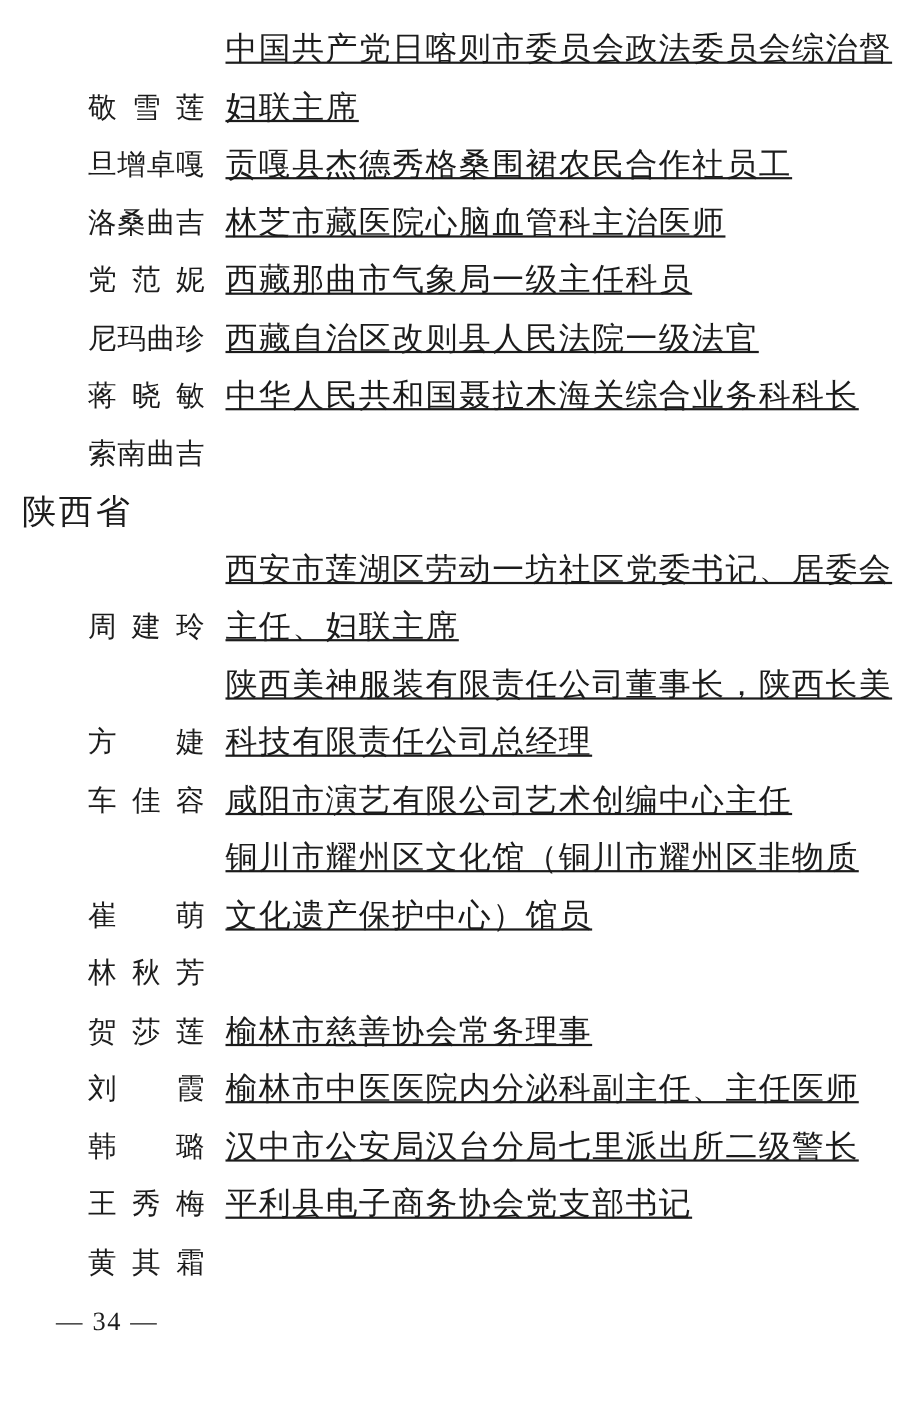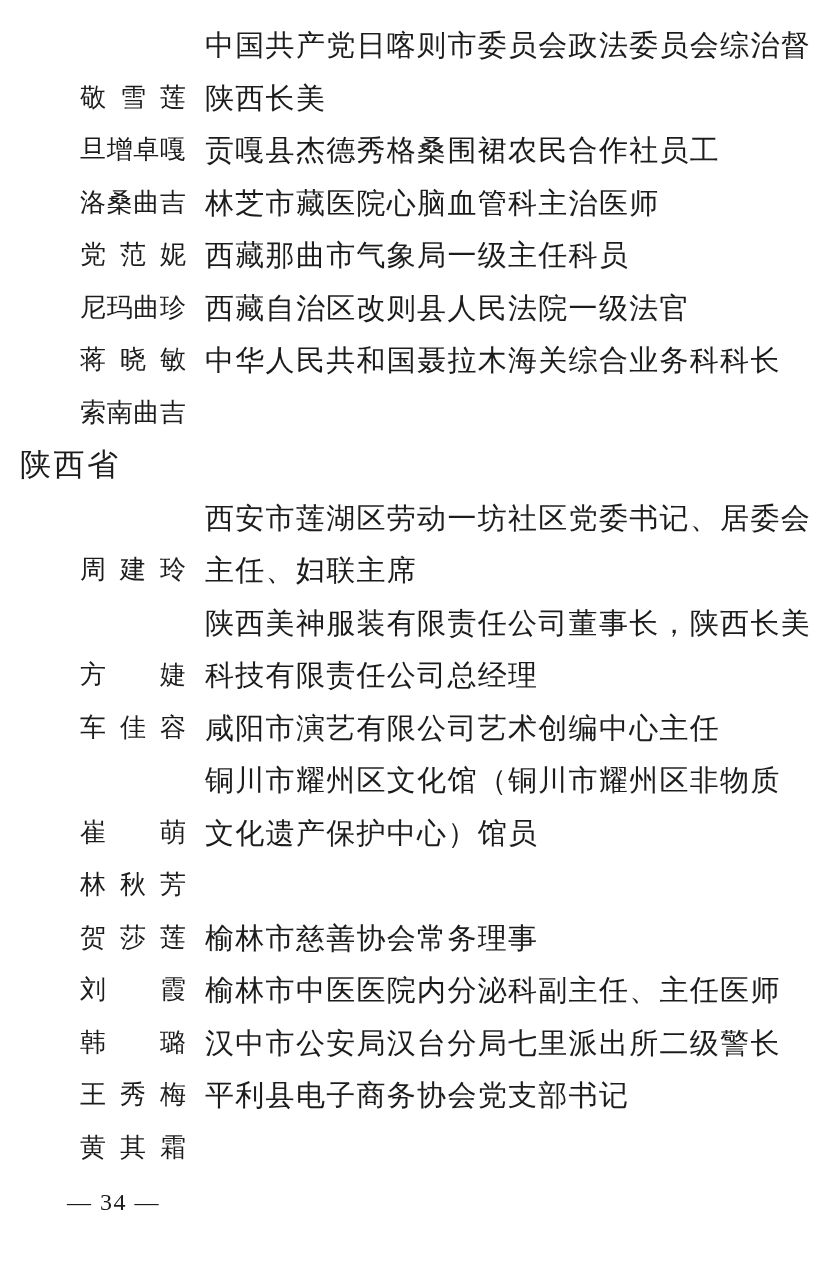--- a/index.html
+++ b/index.html
@@ -45,40 +45,41 @@
   }
   .title-cell {
     flex: none;
     margin-left: 19px;
     width: 614px;
   }
   .title-line {
     letter-spacing: 1.3px;
     white-space: nowrap;
     line-height: 52.5px;
+    text-decoration: underline;
   }
   .footer {
     margin-top: 2px;
-    padding-left: 67px;
+    padding-left: 51px;
     font-size: 24px;
     line-height: 52.5px;
     letter-spacing: 1.5px;
     white-space: nowrap;
   }
 </style>
 </head>
 <body>
 
 <div class="page">
   <div class="roster">
       <div class="entry">
         <div class="name-cell">敬雪莲</div>
         <div class="title-cell">
           <div class="title-line">中国共产党日喀则市委员会政法委员会综治督</div>
-          <div class="title-line">陕西长美</div>
+          <div class="title-line">妇联主席</div>
         </div>
       </div>
       <div class="entry">
         <div class="name-cell">旦增卓嘎</div>
         <div class="title-cell">
           <div class="title-line">贡嘎县杰德秀格桑围裙农民合作社员工</div>
         </div>
       </div>
       <div class="entry">
         <div class="name-cell">洛桑曲吉</div>

